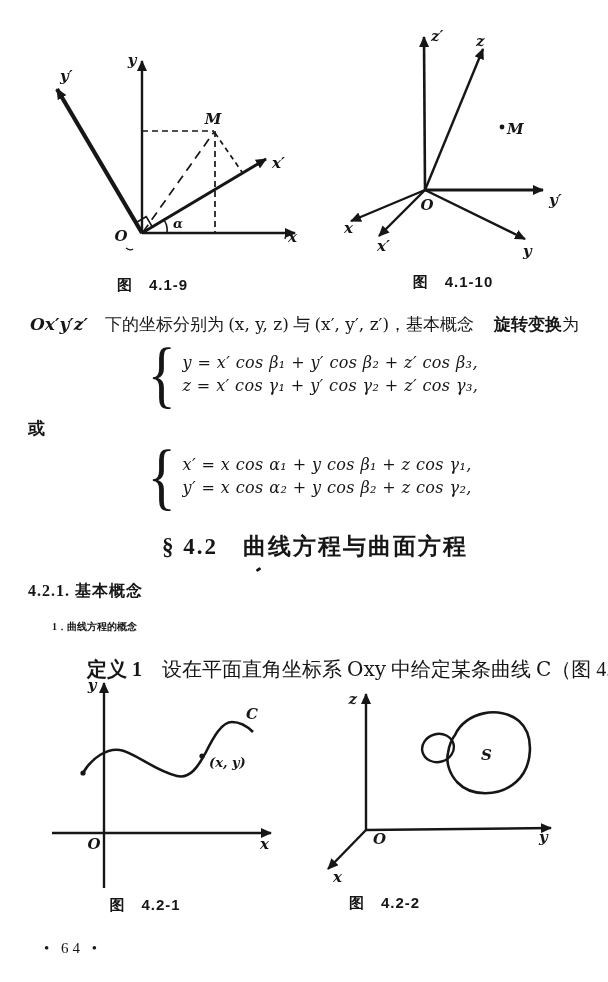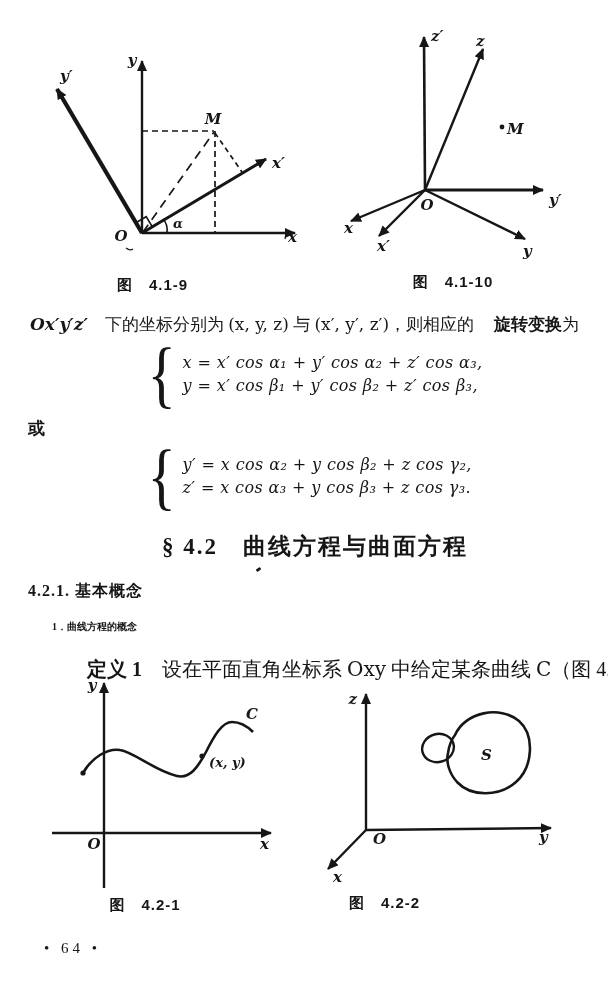--- a/index.html
+++ b/index.html
@@ -79,37 +79,37 @@
     <text x="218" y="251">y</text>
     <text x="39" y="228">x</text>
     <text x="72" y="246">x′</text>
     <text x="202" y="129">M</text>
     <text x="122" y="205" text-anchor="middle">O</text>
   </svg>
 
   <div class="caption" style="left:90px;top:276px;width:125px">图　4.1-9</div>
   <div class="caption" style="left:388px;top:273px;width:130px">图　4.1-10</div>
 
-  <p class="intro" style="left:30px;top:313px"><span class="math-bold">Ox′y′z′</span><span class="cn">　下的坐标分别为 </span><span class="math">(x, y, z)</span><span class="cn"> 与 </span><span class="math">(x′, y′, z′)</span><span class="cn">，则相应的</span><span class="cn cn-bold">旋转变换</span><span class="cn">为</span></p>
+  <p class="intro" style="left:30px;top:313px"><span class="math-bold">Ox′y′z′</span><span class="cn">　下的坐标分别为 </span><span class="math">(x, y, z)</span><span class="cn"> 与 </span><span class="math">(x′, y′, z′)</span><span class="cn">，基本概念</span><span class="cn cn-bold">旋转变换</span><span class="cn">为</span></p>
 
   <div class="eq-block" style="left:144px;top:338px">
     <span class="brace">{</span>
     <div class="eq-lines">
-      <div class="eq">x = x′ cos α₁ + y′ cos α₂ + z′ cos α₃,</div>
       <div class="eq">y = x′ cos β₁ + y′ cos β₂ + z′ cos β₃,</div>
+      <div class="eq">z = x′ cos γ₁ + y′ cos γ₂ + z′ cos γ₃,</div>
     </div>
   </div>
 
   <div class="or" style="left:28px;top:417px">或</div>
 
   <div class="eq-block" style="left:144px;top:440px">
     <span class="brace">{</span>
     <div class="eq-lines">
+      <div class="eq">x′ = x cos α₁ + y cos β₁ + z cos γ₁,</div>
       <div class="eq">y′ = x cos α₂ + y cos β₂ + z cos γ₂,</div>
-      <div class="eq">z′ = x cos α₃ + y cos β₃ + z cos γ₃.</div>
     </div>
   </div>
 
   <h2 class="heading" style="top:531px">§ 4.2　曲线方程与曲面方程</h2>
   <div class="stray" style="left:256px;top:568px"></div>
   <h3 class="subheading" style="left:28px;top:581px">4.2.1. 基本概念</h3>
   <div class="item" style="left:52px;top:620px">1．曲线方程的概念</div>
 
   <p class="defline" style="left:55px;top:644px"><span class="cn cn-bold">定义 1</span><span class="cn">　设在平面直角坐标系 </span><span class="math">Oxy</span><span class="cn"> 中给定某条曲线 </span><span class="math">C</span><span class="cn">（图 4.2-1)．如果</span></p>
 

